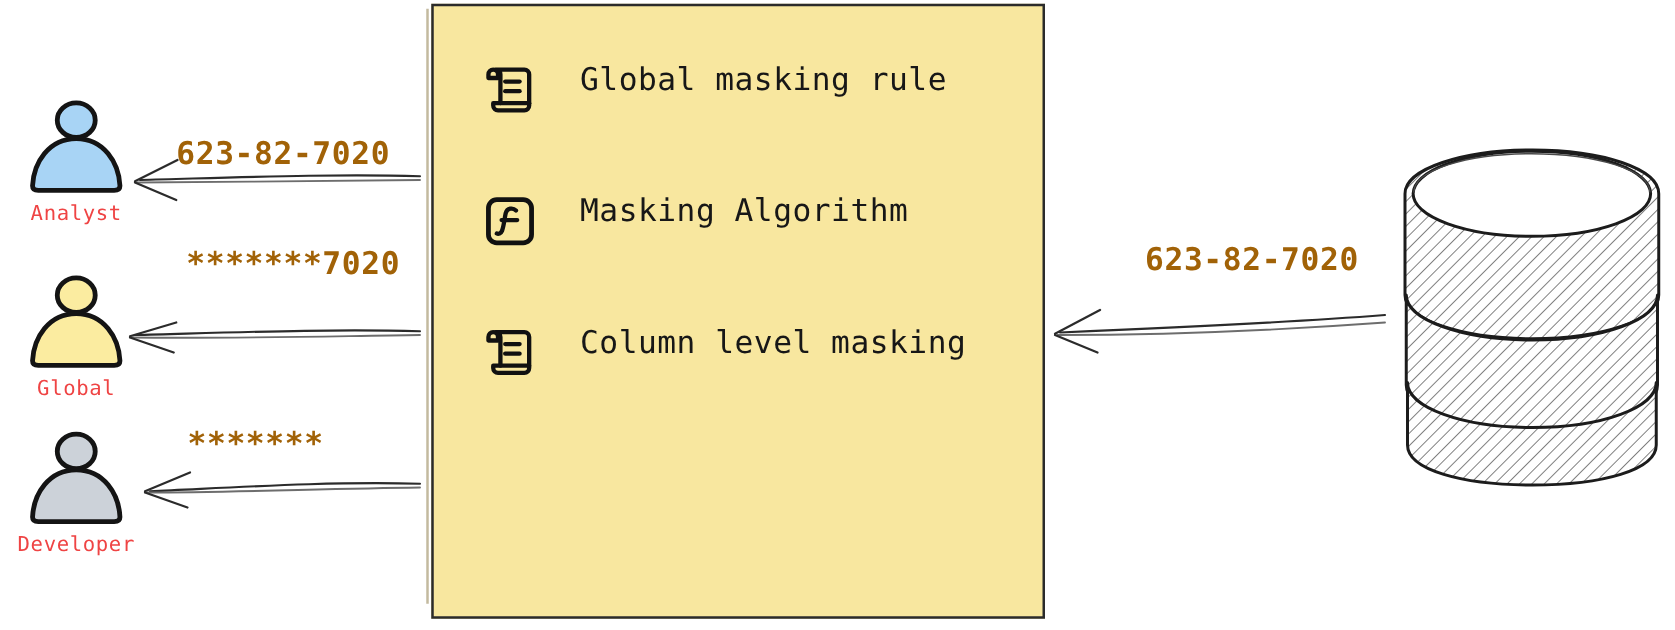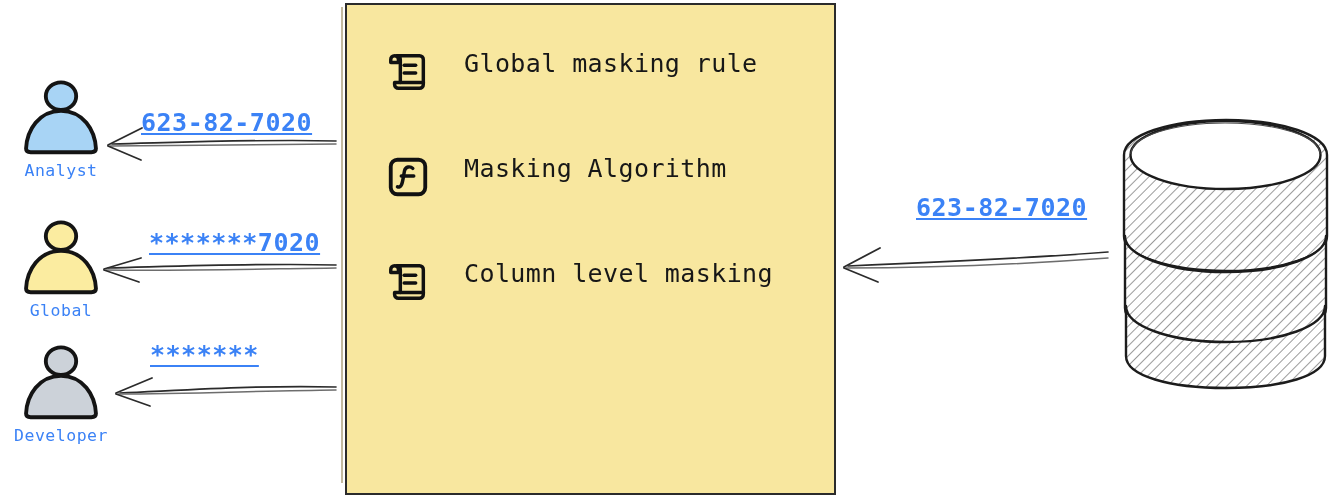--- a/index.html
+++ b/index.html
@@ -32,35 +32,34 @@
   .actor-figure {
     width: 92px;
     height: 92px;
     margin: 0 auto;
     display: block;
   }
   .actor-label {
     font-family: "DejaVu Sans Mono", "Liberation Mono", monospace;
     font-size: 16.5px;
     letter-spacing: 0.5px;
-    color: #3b82f6;
+    color: #ef4444;
     margin-top: -6px;
     white-space: nowrap;
   }
 
   
   .flow-label {
     position: absolute;
     font-family: "DejaVu Sans Mono", "Liberation Mono", monospace;
     font-size: 25px;
     font-weight: 700;
     letter-spacing: 0.5px;
-    color: #3b82f6;
+    color: #a16207;
     white-space: nowrap;
-    text-decoration: underline;
   }
 
   
   #policy-panel {
     position: absolute;
     left: 345px;
     top: 3px;
     width: 491px;
     height: 492px;
     background: #f8e79f;
@@ -146,21 +145,21 @@
     <g>
       <path d="M1108,252 C1030,258 945,262 848,266" fill="none" stroke="#2b2b2b" stroke-width="1.7" stroke-linecap="round"></path>
       <path d="M1108,258 C1026,264 940,268 846,268" fill="none" stroke="#6d6d6d" stroke-width="1.5" stroke-linecap="round"></path>
       <path d="M880,248 L844,267" fill="none" stroke="#2b2b2b" stroke-width="1.8" stroke-linecap="round"></path>
       <path d="M878,282 L844,268" fill="none" stroke="#2b2b2b" stroke-width="1.8" stroke-linecap="round"></path>
     </g>
   </svg>
 
   <div class="flow-label" style="left:141px; top:108px;">623-82-7020</div>
 
-  <div class="flow-label" style="left:149px; top:228px;">*******7020</div>
+  <div class="flow-label" style="left:149px; top:196px;">*******7020</div>
 
   <div class="flow-label" style="left:150px; top:340px;">*******</div>
 
   <div class="flow-label" style="left:916px; top:193px;">623-82-7020</div>
 
   <div class="actor" style="left:1px; top:75px;">
     <svg class="actor-figure" viewBox="0 0 100 100">
       <ellipse cx="50" cy="23" rx="16.5" ry="15" fill="#a8d4f5" stroke="#141414" stroke-width="4.2"></ellipse>
       <path d="M50,39 C26,39 13,60 12,80 C12,83 14,84 17,84 L83,84 C86,84 88,83 88,80 C87,60 74,39 50,39 Z" fill="#a8d4f5" stroke="#141414" stroke-width="4.2" stroke-linejoin="round"></path>
     </svg>

